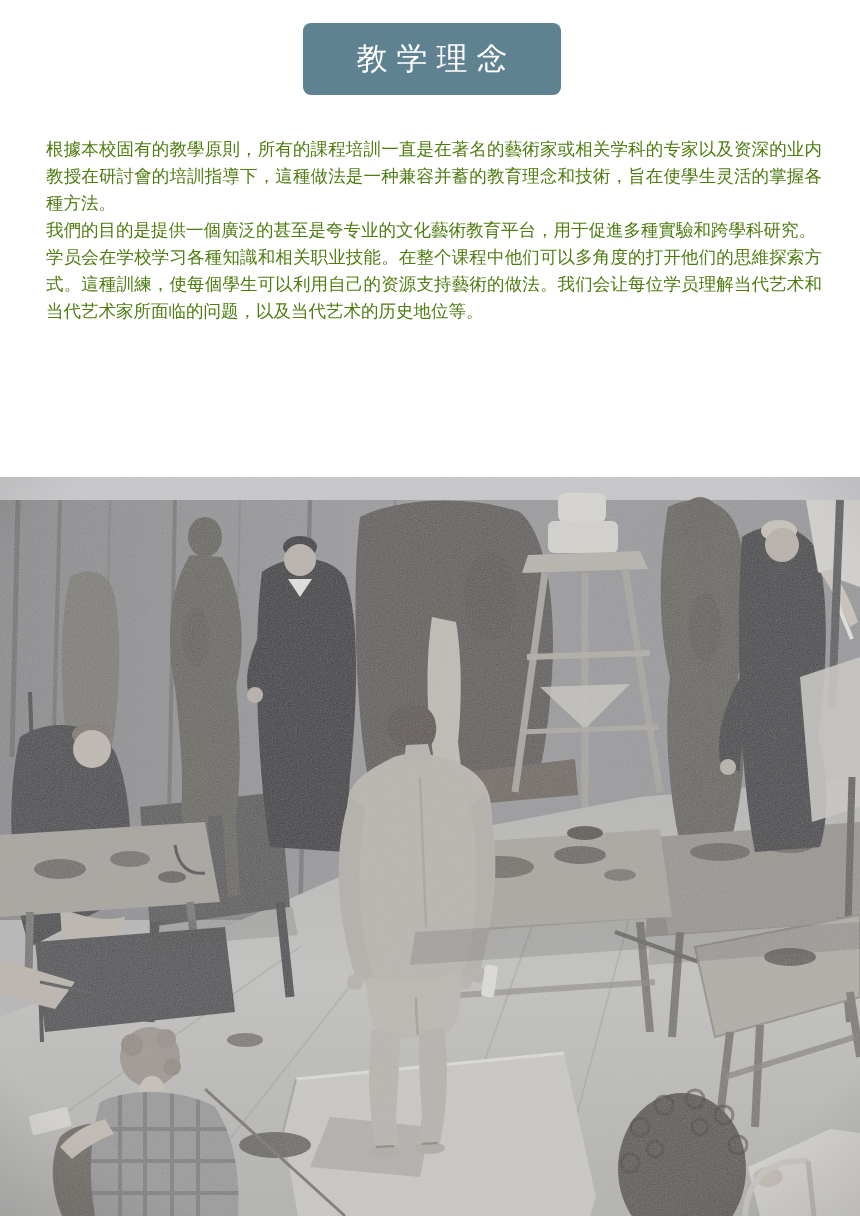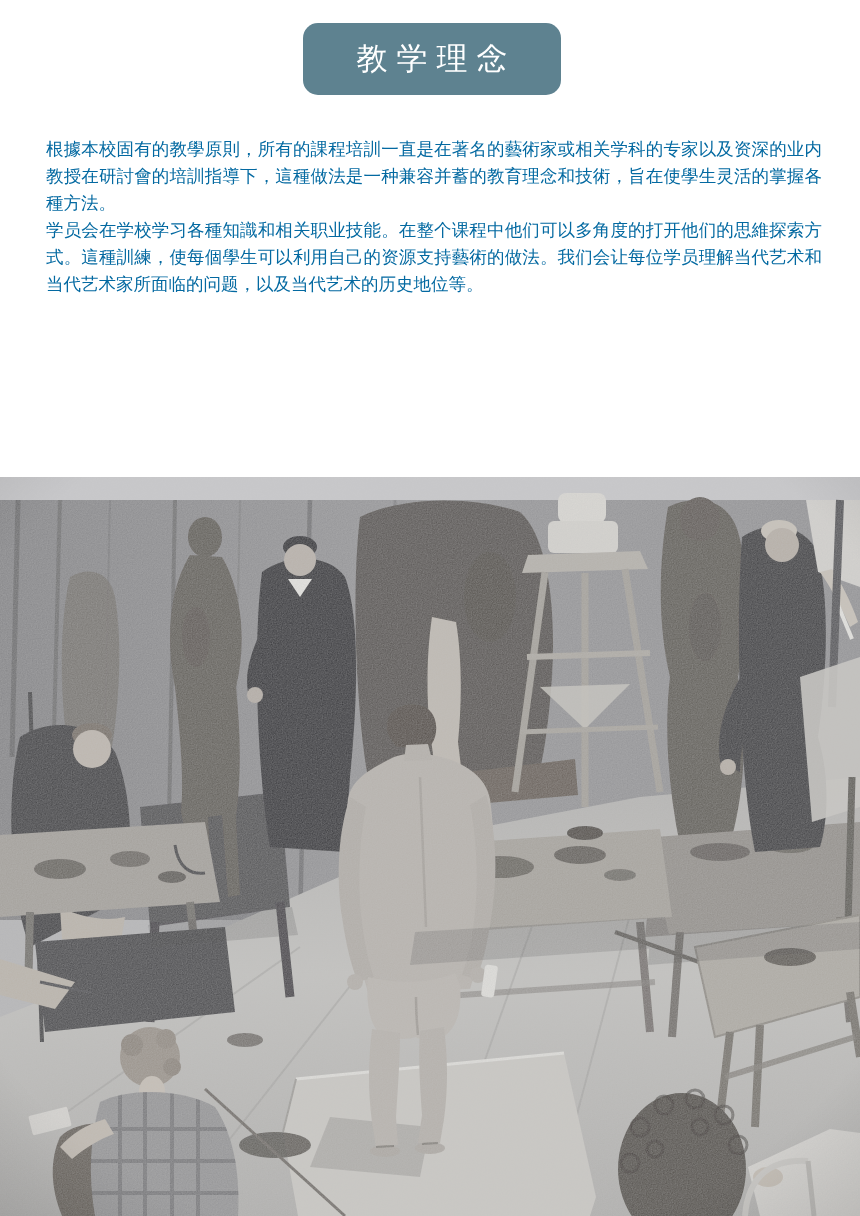--- a/index.html
+++ b/index.html
@@ -8,21 +8,21 @@
     width:860px;height:1216px;
     margin:0 auto;
     background:#ffffff;
     overflow:hidden;
     font-family:"Liberation Serif","DejaVu Serif",serif;
   }
   .banner{
     position:absolute;
     left:303px;top:23px;
     width:258px;height:72px;
-    border-radius:15px;
+    border-radius:8px;
     background:#5e8290;
     color:#ffffff;
     display:flex;align-items:center;justify-content:center;
     font-size:31px;
     letter-spacing:9px;
     text-indent:9px;
     font-weight:400;
   }
   .article{
     position:absolute;
@@ -45,22 +45,23 @@
 </style>
 </head>
 <body>
 
 <div class="page">
 
   <div class="banner" style="background-color: rgb(94, 130, 144); color: rgb(255, 255, 255);">
     <span>教学理念</span>
   </div>
 
-  <div class="article" style="color: #0369a1;">
+  <div class="article" style="color: #4d7c0f;">
     <p>根據本校固有的教學原則，所有的課程培訓一直是在著名的藝術家或相关学科的专家以及资深的业内教授在研討會的培訓指導下，這種做法是一种兼容并蓄的教育理念和技術，旨在使學生灵活的掌握各種方法。</p>
+    <p>我們的目的是提供一個廣泛的甚至是夸专业的文化藝術教育平台，用于促進多種實驗和跨學科研究。</p>
     <p>学员会在学校学习各種知識和相关职业技能。在整个课程中他们可以多角度的打开他们的思維探索方式。這種訓練，使每個學生可以利用自己的资源支持藝術的做法。我们会让每位学员理解当代艺术和当代艺术家所面临的问题，以及当代艺术的历史地位等。</p>
   </div>
 
   <figure class="photo-figure" role="img" aria-label="黑白照片：雕塑工作室内，学员们围绕站立的人体模特进行泥塑创作">
     <svg width="860" height="739" viewBox="0 0 860 739" xmlns="http://www.w3.org/2000/svg">
       <defs>
         <linearGradient id="wallG" x1="0" y1="0" x2="1" y2="0">
           <stop offset="0" stop-color="#7e7e81"></stop>
           <stop offset="0.45" stop-color="#919194"></stop>
           <stop offset="1" stop-color="#8d8d90"></stop>

